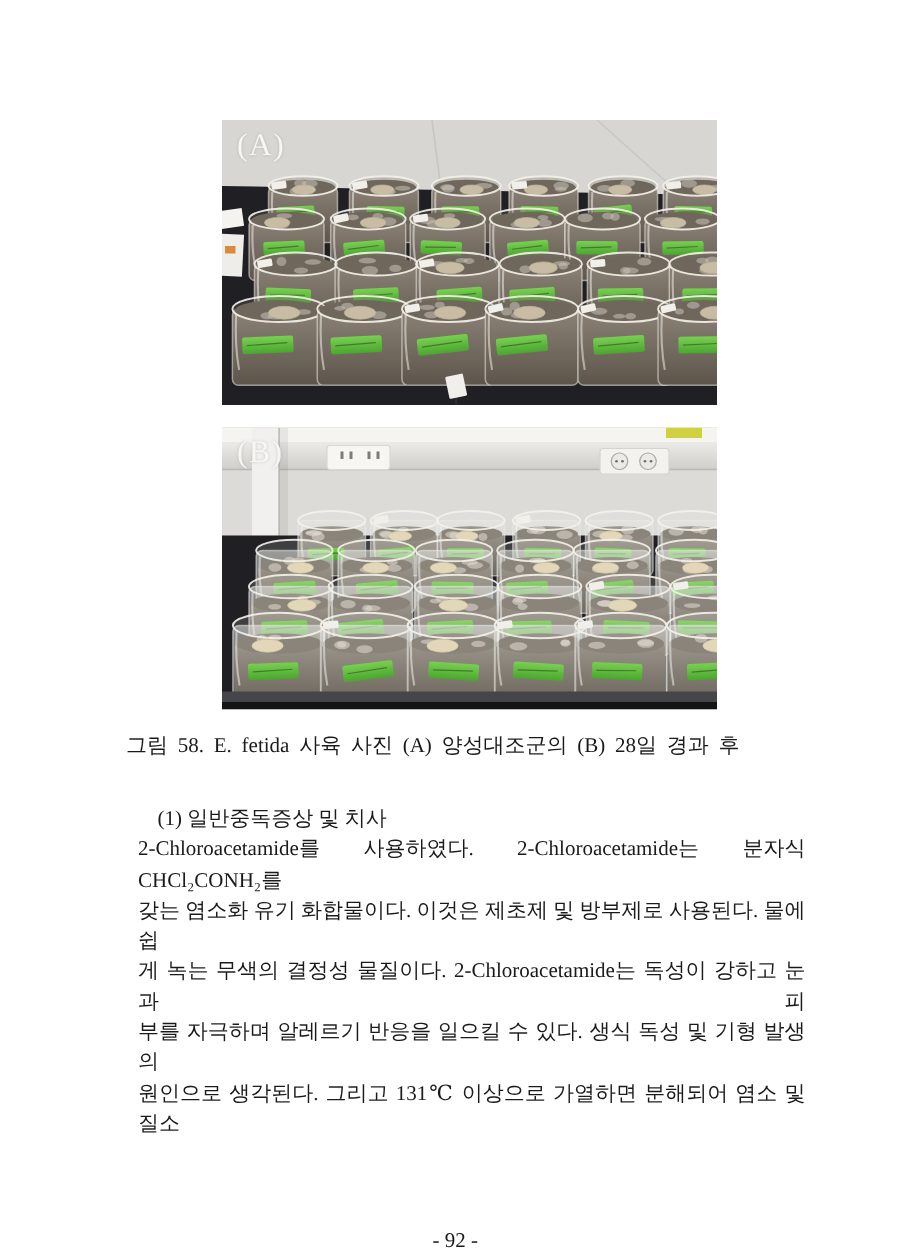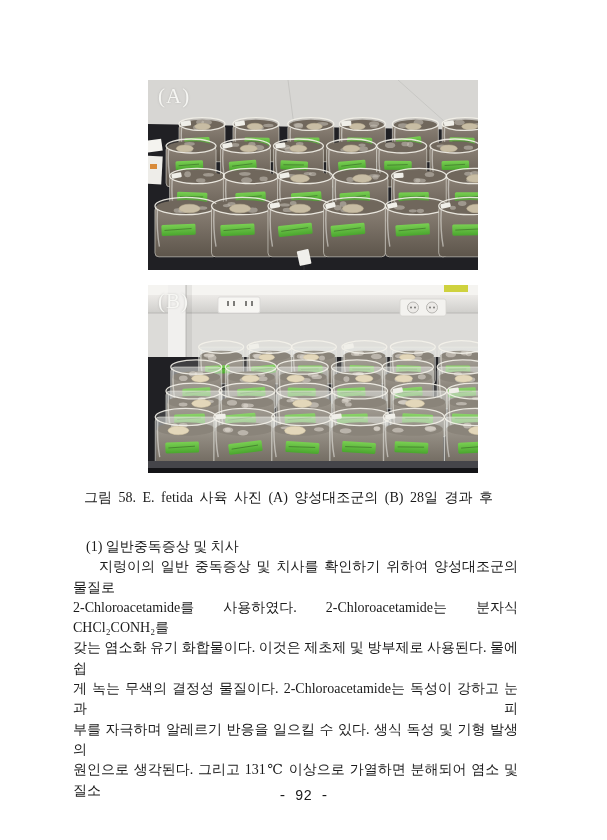--- a/index.html
+++ b/index.html
@@ -16,30 +16,29 @@
     color:rgba(248,248,245,0.96); letter-spacing:1px;
     font-family:"Liberation Serif","DejaVu Serif",serif;
     text-shadow:0 0 2px rgba(120,120,118,0.35);
   }
   #caption{
     position:absolute; left:84px; top:489px; width:460px;
     font-size:14px; line-height:18px; word-spacing:3px; white-space:nowrap;
   }
   #caption .species{}
   #bodytext{
-    position:absolute; left:73px; top:537px; width:445px;
+    position:absolute; left:92px; top:537px; width:445px;
     font-size:14px; line-height:20.3px;
   }
   #bodytext .heading{text-align:left; padding-left:13px;}
   #bodytext .bodyline{text-align:justify; text-align-last:justify;}
   #bodytext .line-first{text-indent:26px;}
   #page-number{
-    position:absolute; left:0; top:788px; width:607px; text-align:center;
+    position:absolute; left:0; top:820px; width:607px; text-align:center;
     font-size:14px;
-    font-family:Liberation Mono, monospace;
   }
 </style>
 </head>
 <body>
 
 <div id="page">
 
   <figure class="photo" id="photo-a" style="margin:0;">
     <div class="photo-canvas" id="canvas-a"><svg width="330" height="190" viewBox="0 0 330 190" xmlns="http://www.w3.org/2000/svg">
           <defs>
@@ -835,21 +834,20 @@
         </svg></div>
     <div class="photo-label">(B)</div>
   </figure>
 
   <div id="caption">
     <span>그림 58. </span><span class="species">E. fetida</span><span> 사육 사진 (A) 양성대조군의 (B) 28일 경과 후</span>
   </div>
 
   <div id="bodytext">
     <div class="heading">(1) 일반중독증상 및 치사</div>
-    <div class="bodyline line-first">지렁이의 일반 중독증상 및 치사를 확인하기 위하여 양성대조군의 물질로</div>
     <div class="bodyline">2-Chloroacetamide를 사용하였다. 2-Chloroacetamide는 분자식 CHCl₂CONH₂를</div>
     <div class="bodyline">갖는 염소화 유기 화합물이다. 이것은 제초제 및 방부제로 사용된다. 물에 쉽</div>
     <div class="bodyline">게 녹는 무색의 결정성 물질이다. 2-Chloroacetamide는 독성이 강하고 눈과 피</div>
     <div class="bodyline">부를 자극하며 알레르기 반응을 일으킬 수 있다. 생식 독성 및 기형 발생의</div>
     <div class="bodyline">원인으로 생각된다. 그리고 131℃ 이상으로 가열하면 분해되어 염소 및 질소</div>
 
   </div>
 
   <div id="page-number">- 92 -</div>
 

